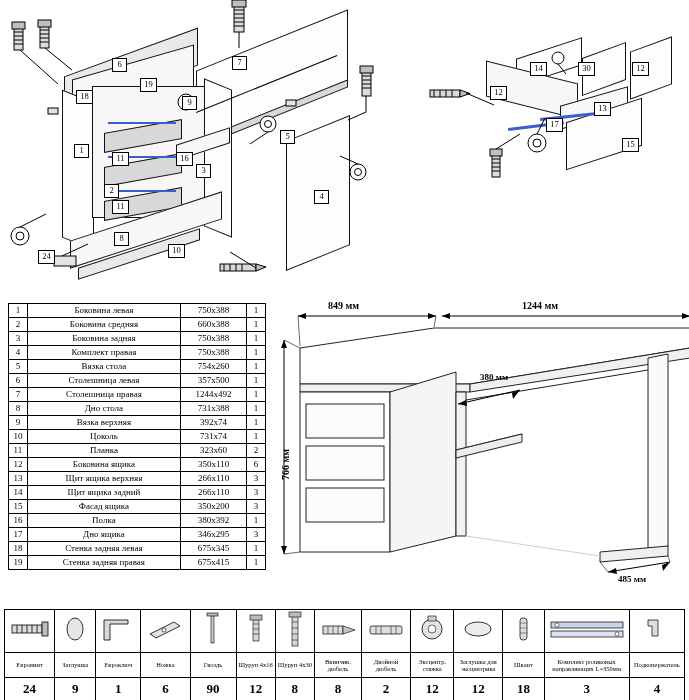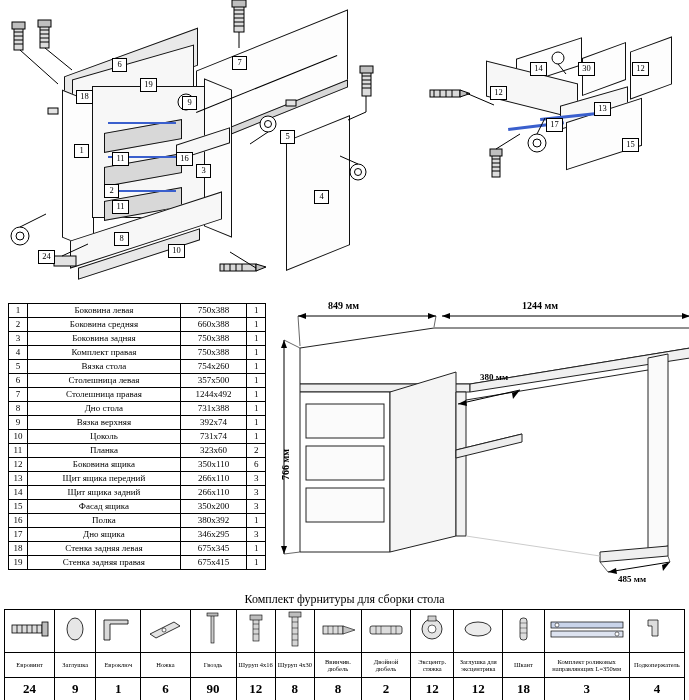--- a/index.html
+++ b/index.html
@@ -269,21 +269,21 @@
           <td class="qty">2</td>
         </tr>
       <tr>
           <td class="num">12</td>
           <td class="name">Боковина ящика</td>
           <td class="dim">350x110</td>
           <td class="qty">6</td>
         </tr>
       <tr>
           <td class="num">13</td>
-          <td class="name">Щит ящика передний</td>
+          <td class="name">Щит ящика верхняя</td>
           <td class="dim">266x110</td>
           <td class="qty">3</td>
         </tr>
       <tr>
           <td class="num">14</td>
           <td class="name">Щит ящика задний</td>
           <td class="dim">266x110</td>
           <td class="qty">3</td>
         </tr>
       <tr>
@@ -372,21 +372,20 @@
       <line x1="398" y1="256" x2="400" y2="262" stroke="#000" stroke-width="0.6"></line>
     </svg>
 
     <div class="dimtext" style="left:58px;top:0px;">849 мм</div>
     <div class="dimtext" style="left:252px;top:0px;">1244 мм</div>
     <div class="vtext" style="left:10px;top:180px;">766 мм</div>
     <div class="dimtext" style="left:190px;top:72px;font-size:9px;margin-left:20px;">380 мм</div>
     <div class="dimtext" style="left:348px;top:274px;font-size:9px;">485 мм</div>
   </div>
 
-  <div id="kitTitle">Комплект фурнитуры для сборки стола</div>
 
   <table id="kit">
     <tbody>
         <tr class="pics">
       <td style="width:49px">
         <svg width="44" height="34">
           <g stroke="#000" fill="#dcdcdc" stroke-width="0.8">
             <rect x="4" y="13" width="30" height="8"></rect>
             <line x1="9" y1="13" x2="9" y2="21"></line>
                 <line x1="14" y1="13" x2="14" y2="21"></line>

